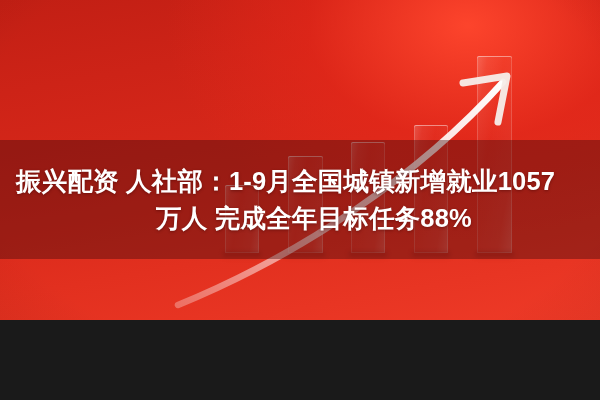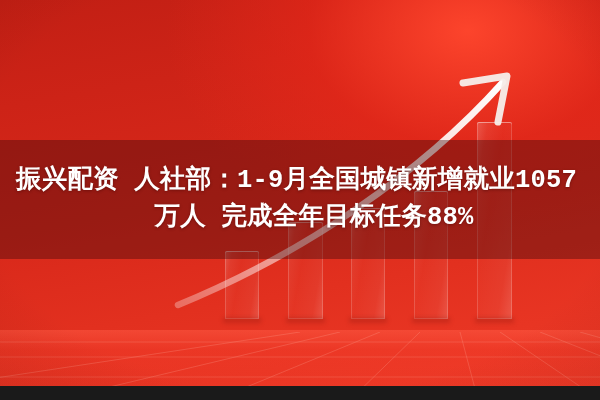--- a/index.html
+++ b/index.html
@@ -3,23 +3,23 @@
 <meta charset="utf-8">
 <style>
   html, body {
     margin: 0;
     padding: 0;
     background: #1a1a1a;
   }
   #stage {
     position: relative;
     width: 600px;
-    height: 386px;
+    height: 320px;
     overflow: hidden;
-    font-family: Liberation Mono, monospace;
+    font-family: Liberation Sans, sans-serif;
     background: #d32316;
   }
 
   
   .bg-base {
     position: absolute;
     inset: 0;
     background:
       radial-gradient(ellipse 420px 300px at 78% 8%,
         rgba(255,70,45,0.95) 0%,

